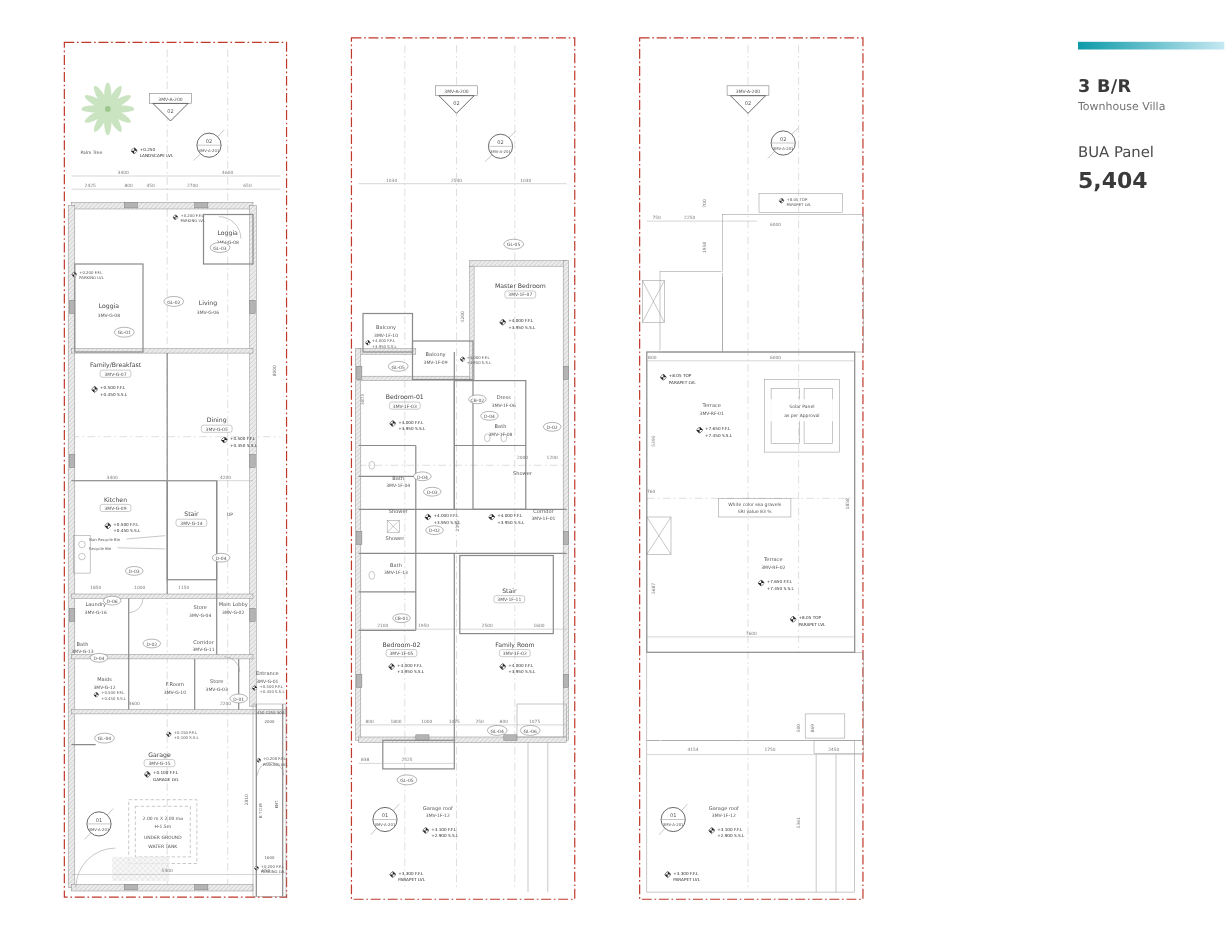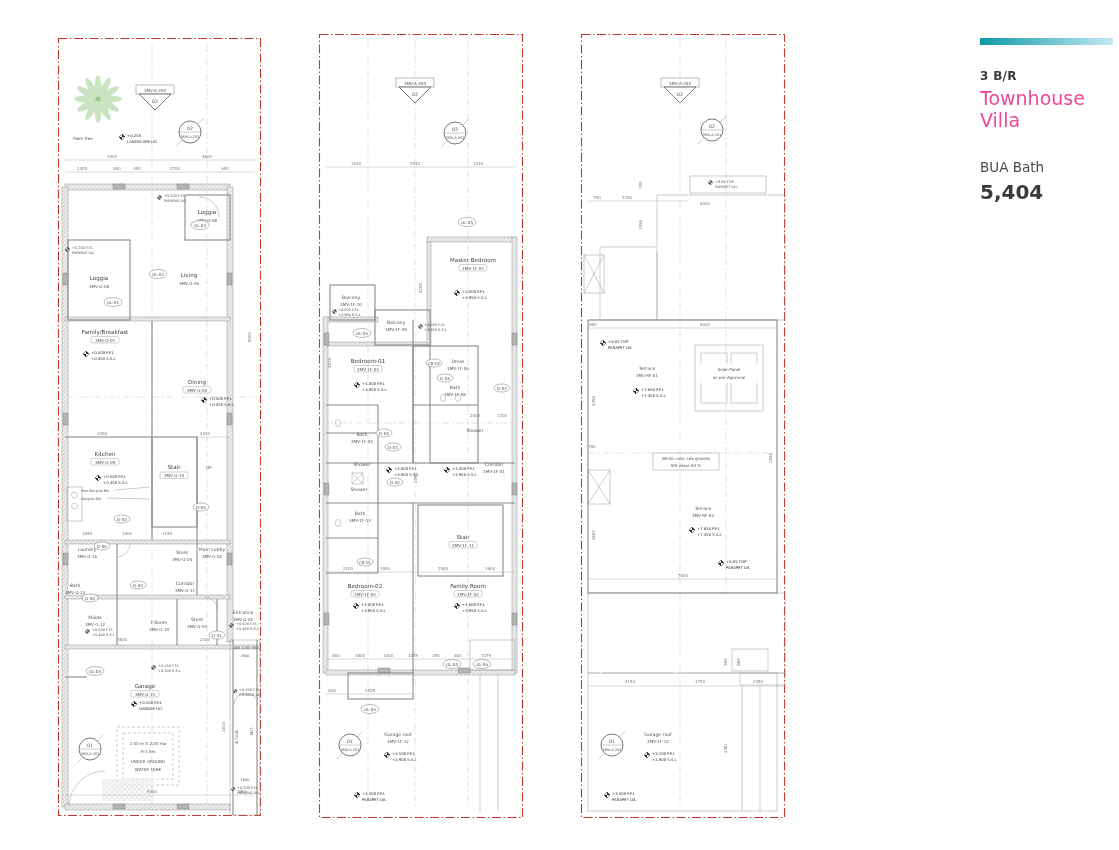--- a/index.html
+++ b/index.html
@@ -4,22 +4,22 @@
 <style>
   html,body{margin:0;padding:0;background:#fff;width:1119px;height:850px;overflow:hidden;
     font-family:"DejaVu Sans","Liberation Sans",sans-serif;}
   .sheet{position:absolute;inset:0;background:#fff;}
   .plan{position:absolute;}
   #p1{left:57px;top:37px;}
   #p2{left:318px;top:33px;}
   #p3{left:580px;top:33px;}
   .info{position:absolute;left:980px;top:38px;width:133px;}
   .accent{height:7px;background:linear-gradient(90deg,#0d9aa8,#c5e8f2);margin-bottom:24px;}
-  .title{font-size:12px;font-weight:bold;color:#3a3a3a;letter-spacing:.3px;}
-  .subtitle{font-size:19px;color:#ec4899;margin-top:4px;}
+  .title{font-size:16px;font-weight:bold;color:#3a3a3a;letter-spacing:.3px;}
+  .subtitle{font-size:10px;color:#737373;margin-top:4px;}
   .bua-label{font-size:13.5px;color:#4a4a4a;margin-top:28px;}
   .bua-value{font-size:20px;font-weight:bold;color:#3a3a3a;margin-top:5px;}
   svg text{font-family:"DejaVu Sans","Liberation Sans",sans-serif;fill:#555;text-anchor:middle;}
   .s6{font-size:5.6px;fill:#3f3f3f;}
   .s5{font-size:4.6px;}
   .s4{font-size:4.1px;}
   .s3{font-size:3.5px;}
   .dm{font-size:4px;fill:#7a7a7a;}
   .lv{font-size:3.8px;fill:#2e2e2e;}
   .ts{text-anchor:start;}
@@ -676,17 +676,17 @@
     <line x1="21" y1="712" x2="43" y2="712" class="thin"></line>
     <text class="s5" x="32" y="710">01</text>
     <text class="s3" x="32" y="718">3MV-A-201</text>
   </g>
 </svg>
 
 <div class="info">
   <div class="accent"></div>
   <div class="title">3 B/R</div>
   <div class="subtitle">Townhouse Villa</div>
-  <div class="bua-label">BUA Bath</div>
+  <div class="bua-label">BUA Panel</div>
   <div class="bua-value">5,404</div>
 </div>
 
 </div>
 
 </body></html>

